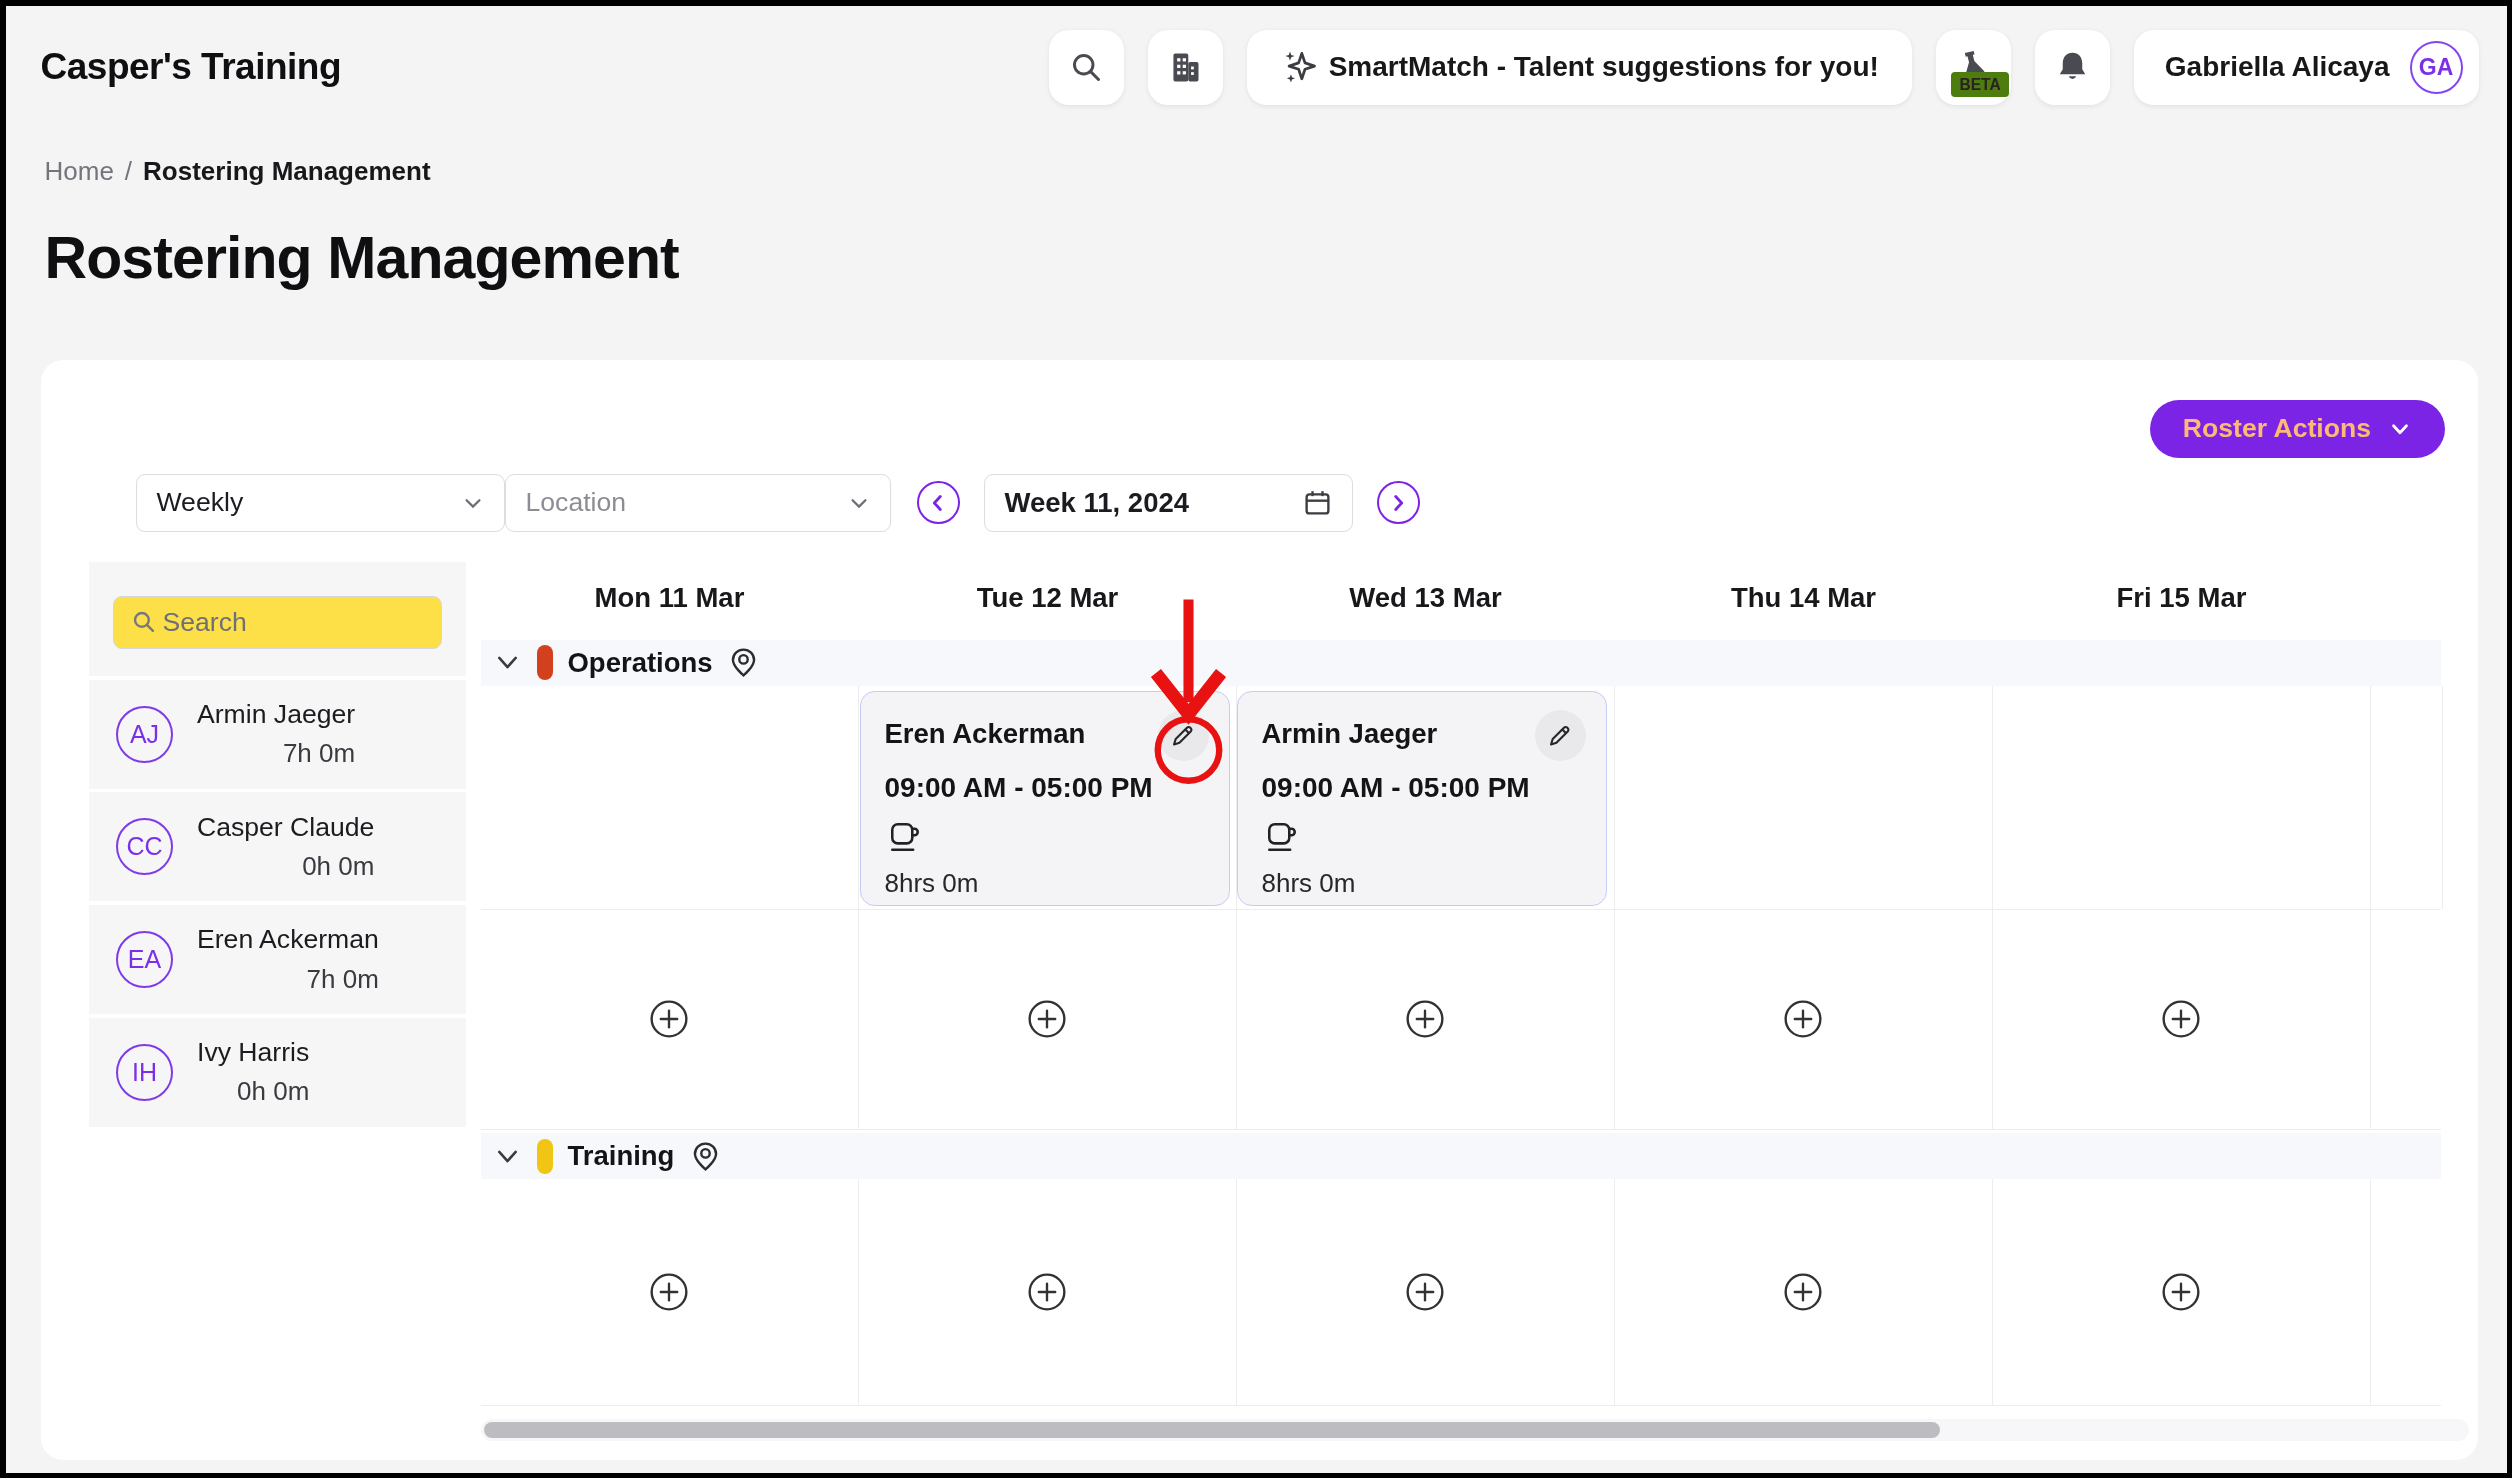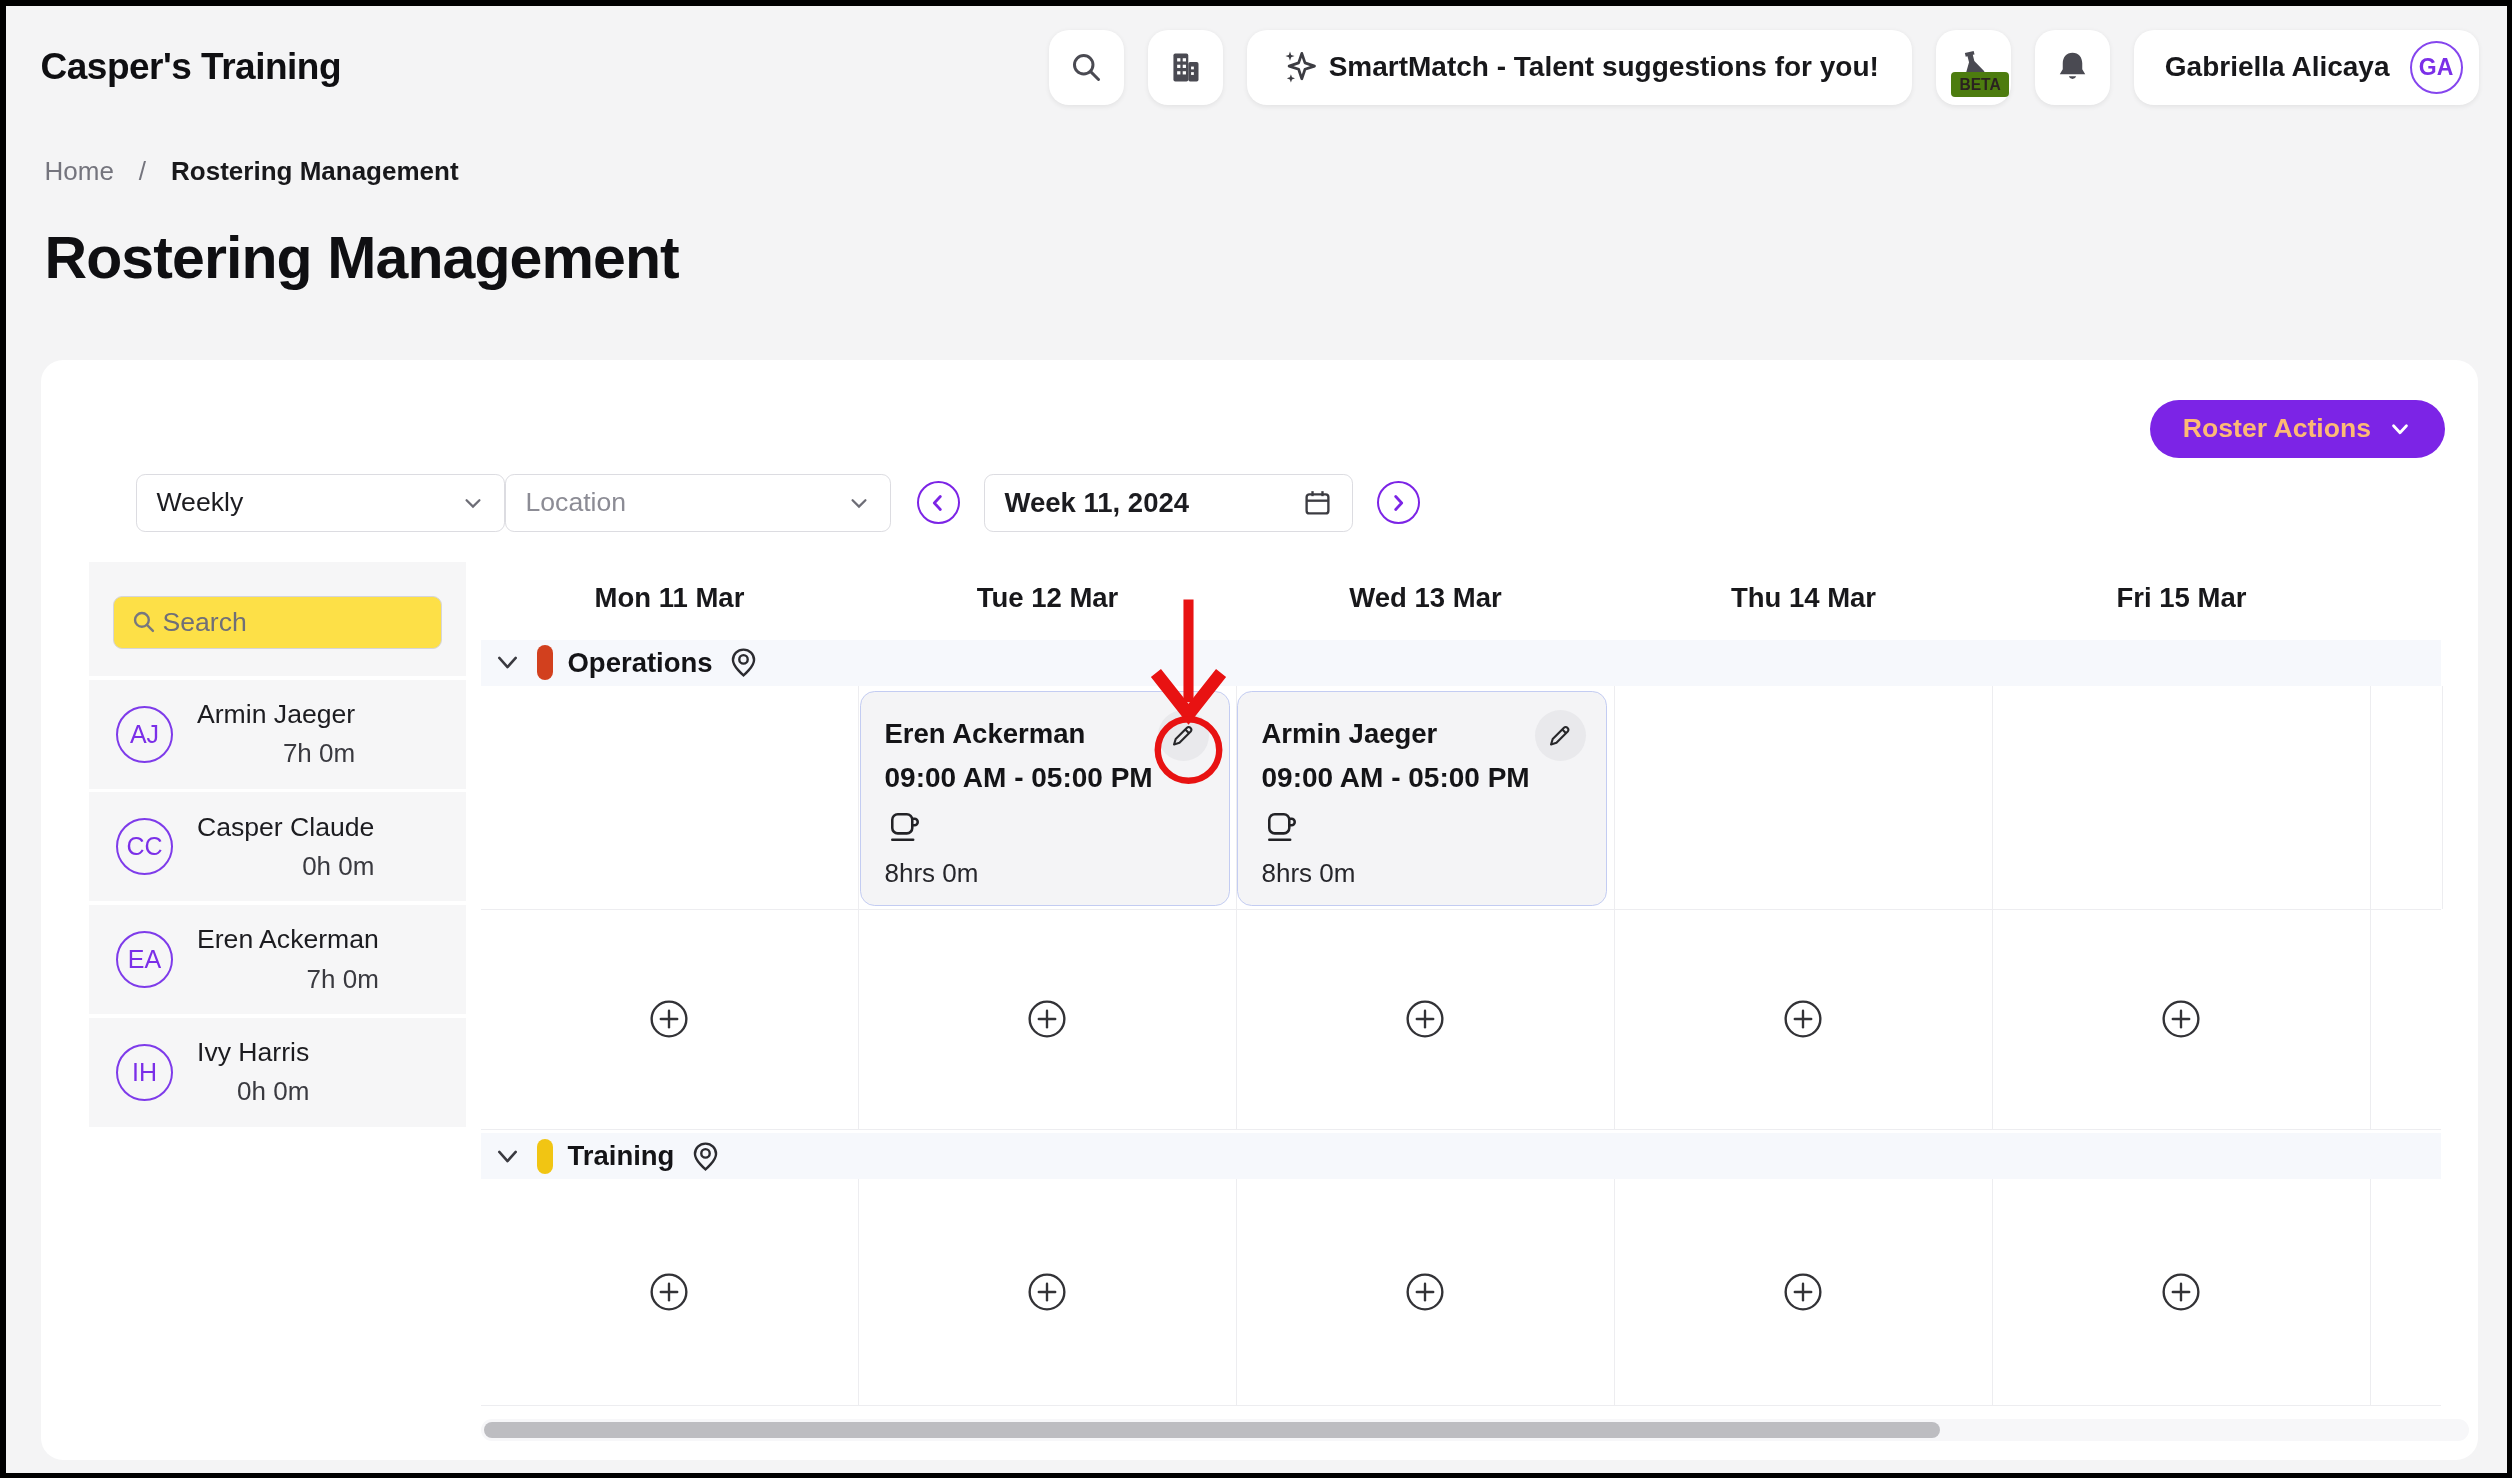--- a/index.html
+++ b/index.html
@@ -11,21 +11,21 @@
   .topbar { display:flex; align-items:center; justify-content:space-between; padding:24px 27.5px 0 35px; height:99px; }
   .logo { font-size:37px; font-weight:bold; letter-spacing:-0.5px; color:#0f0f12; }
   .topbar-right { display:flex; align-items:center; gap:24px; }
   .icon-btn { width:75px; height:75px; background:#fff; border-radius:20px; display:flex; align-items:center; justify-content:center; box-shadow:0 1.8px 5.5px rgba(0,0,0,.07); position:relative; cursor:pointer; }
   .pill-btn { height:75px; background:#fff; border-radius:20px; display:flex; align-items:center; gap:9px; padding:0 33px; box-shadow:0 1.8px 5.5px rgba(0,0,0,.07); font-size:28px; font-weight:bold; color:#18181b; cursor:pointer; }
   .beta-badge { position:absolute; right:1.8px; bottom:7.3px; background:#4d7c0f; color:#2a2220; font-size:15.6px; font-weight:bold; padding:3.7px 8.3px; border-radius:4px; letter-spacing:0; }
   .profile { padding:0 16.5px 0 31px; gap:20px; }
   .avatar-ring { width:53px; height:53px; border-radius:50%; border:2.8px solid #8545ee; display:flex; align-items:center; justify-content:center; font-size:23px; color:#7b2fe8; background:#fff; }
 
   
-  .breadcrumb { margin:51px 0 0 39px; font-size:26px; display:flex; gap:25px; align-items:center; }
+  .breadcrumb { margin:51px 0 0 39px; font-size:26px; display:flex; gap:11px; align-items:center; }
   .crumb-home { color:#74747d; }
   .crumb-sep { color:#74747d; }
   .crumb-cur { color:#18181b; font-weight:bold; }
   .page-title { margin:37px 0 0 39px; font-size:59px; font-weight:bold; letter-spacing:-0.9px; color:#0f0f12; }
 
   
   .card { position:relative; margin:68px 29px 0 35px; height:1100px; background:#fff; border-radius:22px; }
 
   .roster-btn { position:absolute; top:40px; right:33px; height:58px; padding:0 33px; background:#7c24e6; color:#fdba74; border:none; border-radius:29px; font-size:26.6px; font-weight:bold; display:flex; align-items:center; gap:16.5px; cursor:pointer; font-family:inherit; }
 
@@ -63,21 +63,21 @@
   .g-row.empty-row { height:220px; }
   .g-row.training-row { height:227px; }
   .g-cell { background:#fff; border-right:1.8px solid #ededf0; display:flex; align-items:center; justify-content:center; }
   .g-cell:last-child { border-right:none; }
   .plus-btn { width:42px; height:42px; background:none; border:none; cursor:pointer; padding:0; display:flex; }
 
   .shift-card { position:absolute; top:5.5px; width:370px; height:215px; background:#f4f4f6; border:1.8px solid #c3ccf2; border-radius:14.7px; padding:26px 24px; cursor:pointer; }
   .shift-card.c1 { left:379px; }
   .shift-card.c2 { left:756px; }
   .shift-name { font-size:27.5px; font-weight:bold; color:#141417; }
-  .shift-time { font-size:28px; font-weight:bold; color:#141417; margin-top:12px; }
+  .shift-time { font-size:28px; font-weight:bold; color:#141417; margin-top:22px; }
   .shift-dur { font-size:26px; color:#26262b; margin-top:11px; }
   .edit-btn { position:absolute; top:18.3px; right:20px; width:51px; height:51px; border-radius:50%; background:#e9e9ec; border:none; display:flex; align-items:center; justify-content:center; cursor:pointer; }
   .coffee-wrap { margin-top:13px; height:40px; }
 
   
   .hscroll { margin-top:13px; width:1988px; height:22px; background:#f7f7f9; border-radius:11px; position:relative; }
   .hscroll-thumb { position:absolute; left:3.7px; top:2.8px; width:1456px; height:16.5px; background:#bdbdc1; border-radius:8.3px; cursor:grab; }
 
   
   .annotation { position:absolute; left:1127px; top:588px; width:111px; height:202px; z-index:50; pointer-events:none; }

